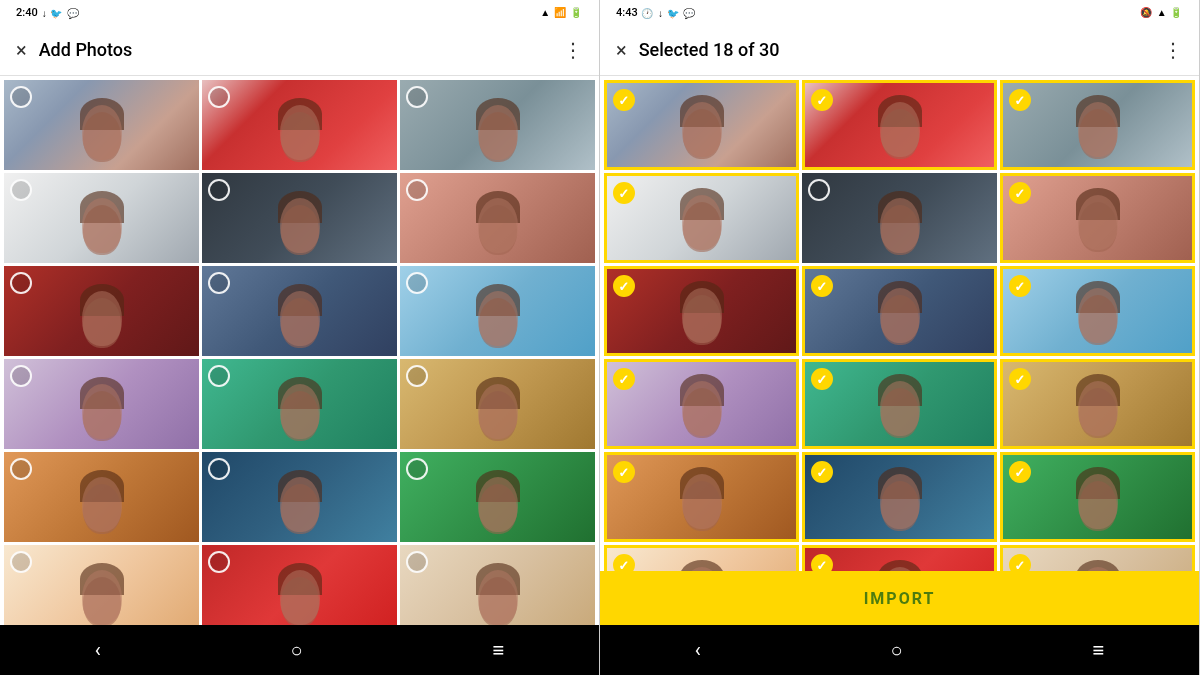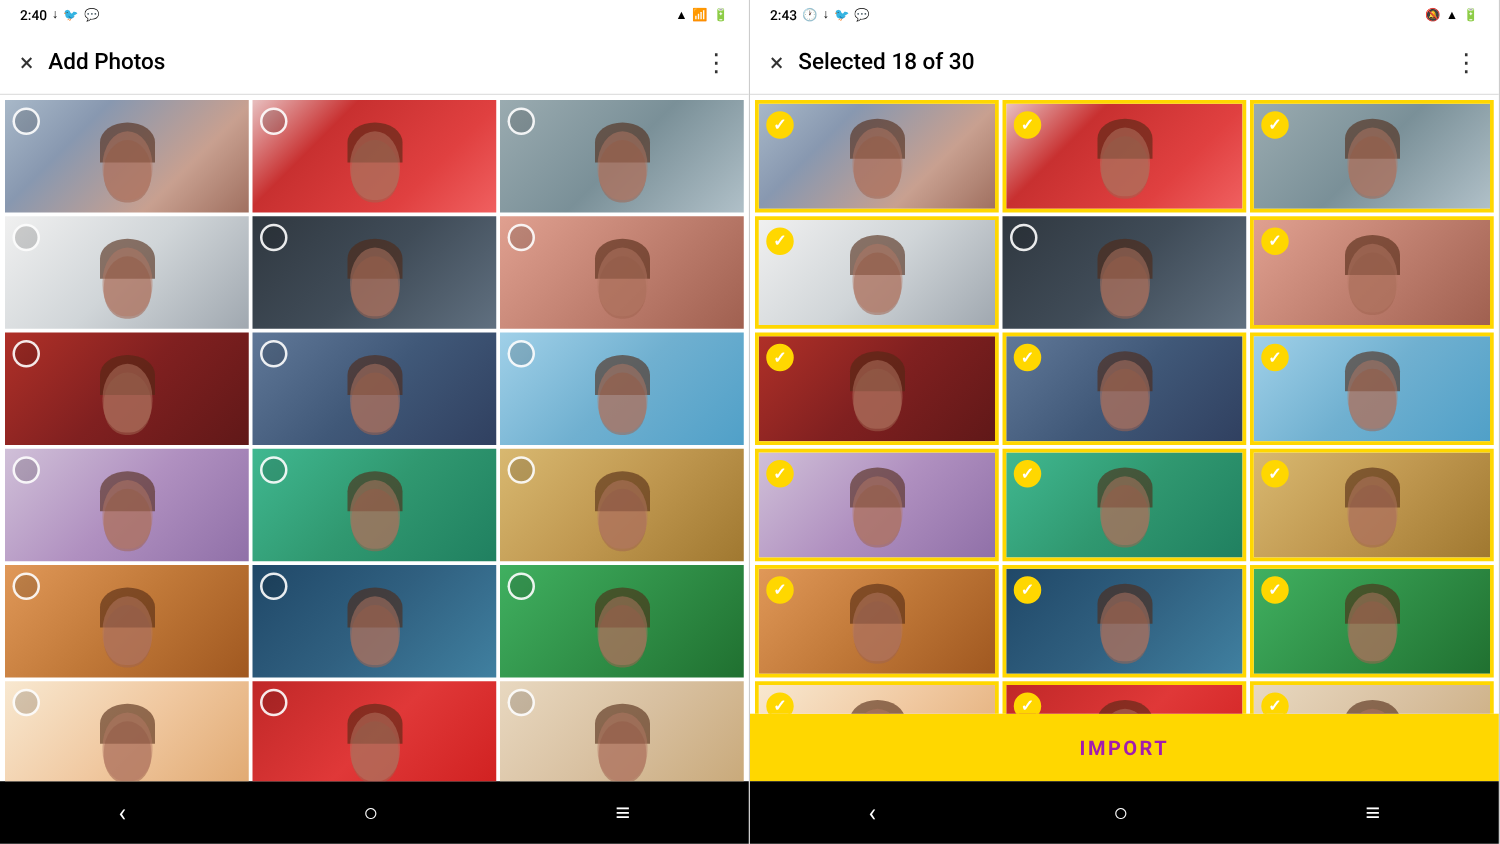--- a/index.html
+++ b/index.html
@@ -26,21 +26,21 @@
       height: 24px;
       background: #fff;
       display: flex;
       align-items: center;
       justify-content: space-between;
       padding: 0 16px;
       font-size: 11px;
       color: #000;
     }
 
-    .status-left { display: flex; align-items: flex-start; gap: 4px; font-weight: 500; }
+    .status-left { display: flex; align-items: flex-end; gap: 4px; font-weight: 500; }
     .status-right { display: flex; align-items: center; gap: 4px; }
     .status-icon { font-size: 10px; }
 
     .app-header {
       height: 52px;
       background: #fff;
       display: flex;
       align-items: center;
       padding: 0 16px;
       justify-content: space-between;
@@ -128,21 +128,21 @@
       display: flex;
       align-items: center;
       justify-content: center;
       cursor: pointer;
     }
 
     .import-label {
       font-size: 16px;
       font-weight: bold;
       letter-spacing: 2px;
-      color: #a21caf;
+      color: #4d7c0f;
     }
   </style>
 </head>
 <body>
 
 <div class="phone-panel">
   <div class="status-bar">
     <div class="status-left">
       <span>2:40</span>
       <span class="status-icon">↓</span>
@@ -260,21 +260,21 @@
   <div class="nav-bar">
     <span class="nav-icon">‹</span>
     <span class="nav-icon">○</span>
     <span class="nav-icon">≡</span>
   </div>
 </div>
 
 <div class="phone-panel">
   <div class="status-bar">
     <div class="status-left">
-      <span>2:43</span>
+      <span>4:43</span>
       <span class="status-icon">🕐</span>
       <span class="status-icon">↓</span>
       <span class="status-icon">🐦</span>
       <span class="status-icon">💬</span>
     </div>
     <div class="status-right">
       <span class="status-icon">🔕</span>
       <span class="status-icon">▲</span>
       <span class="status-icon">🔋</span>
     </div>

